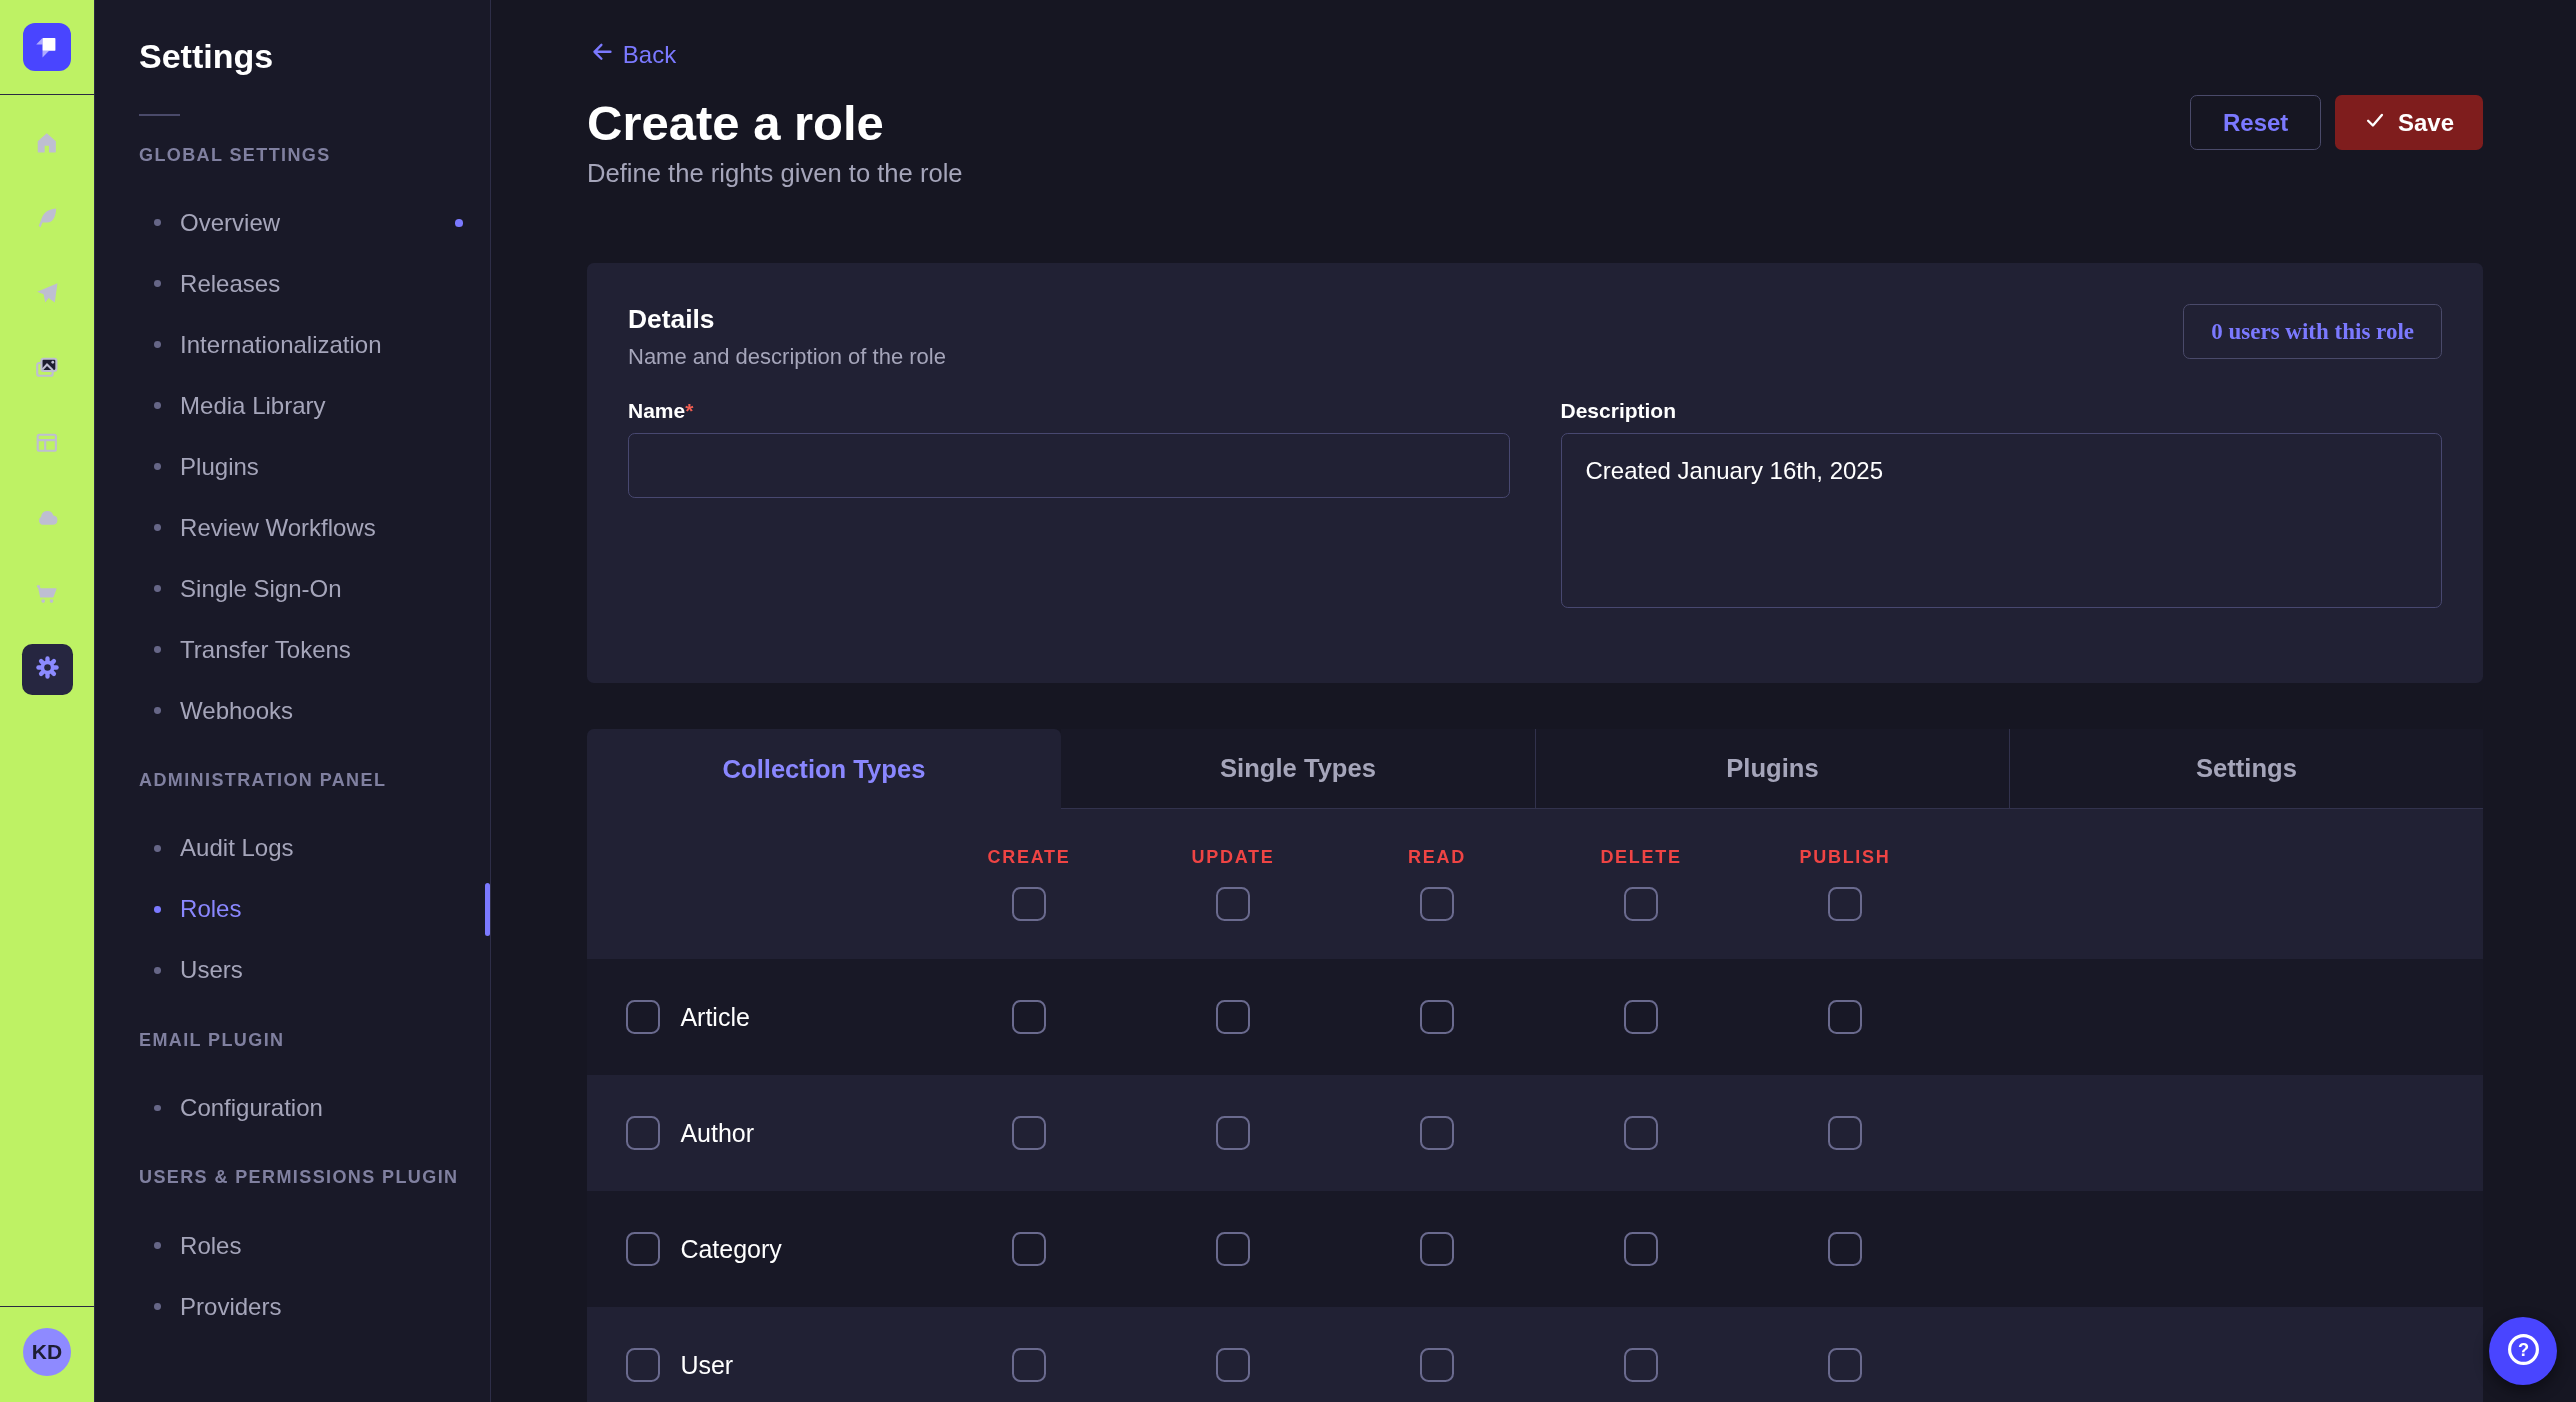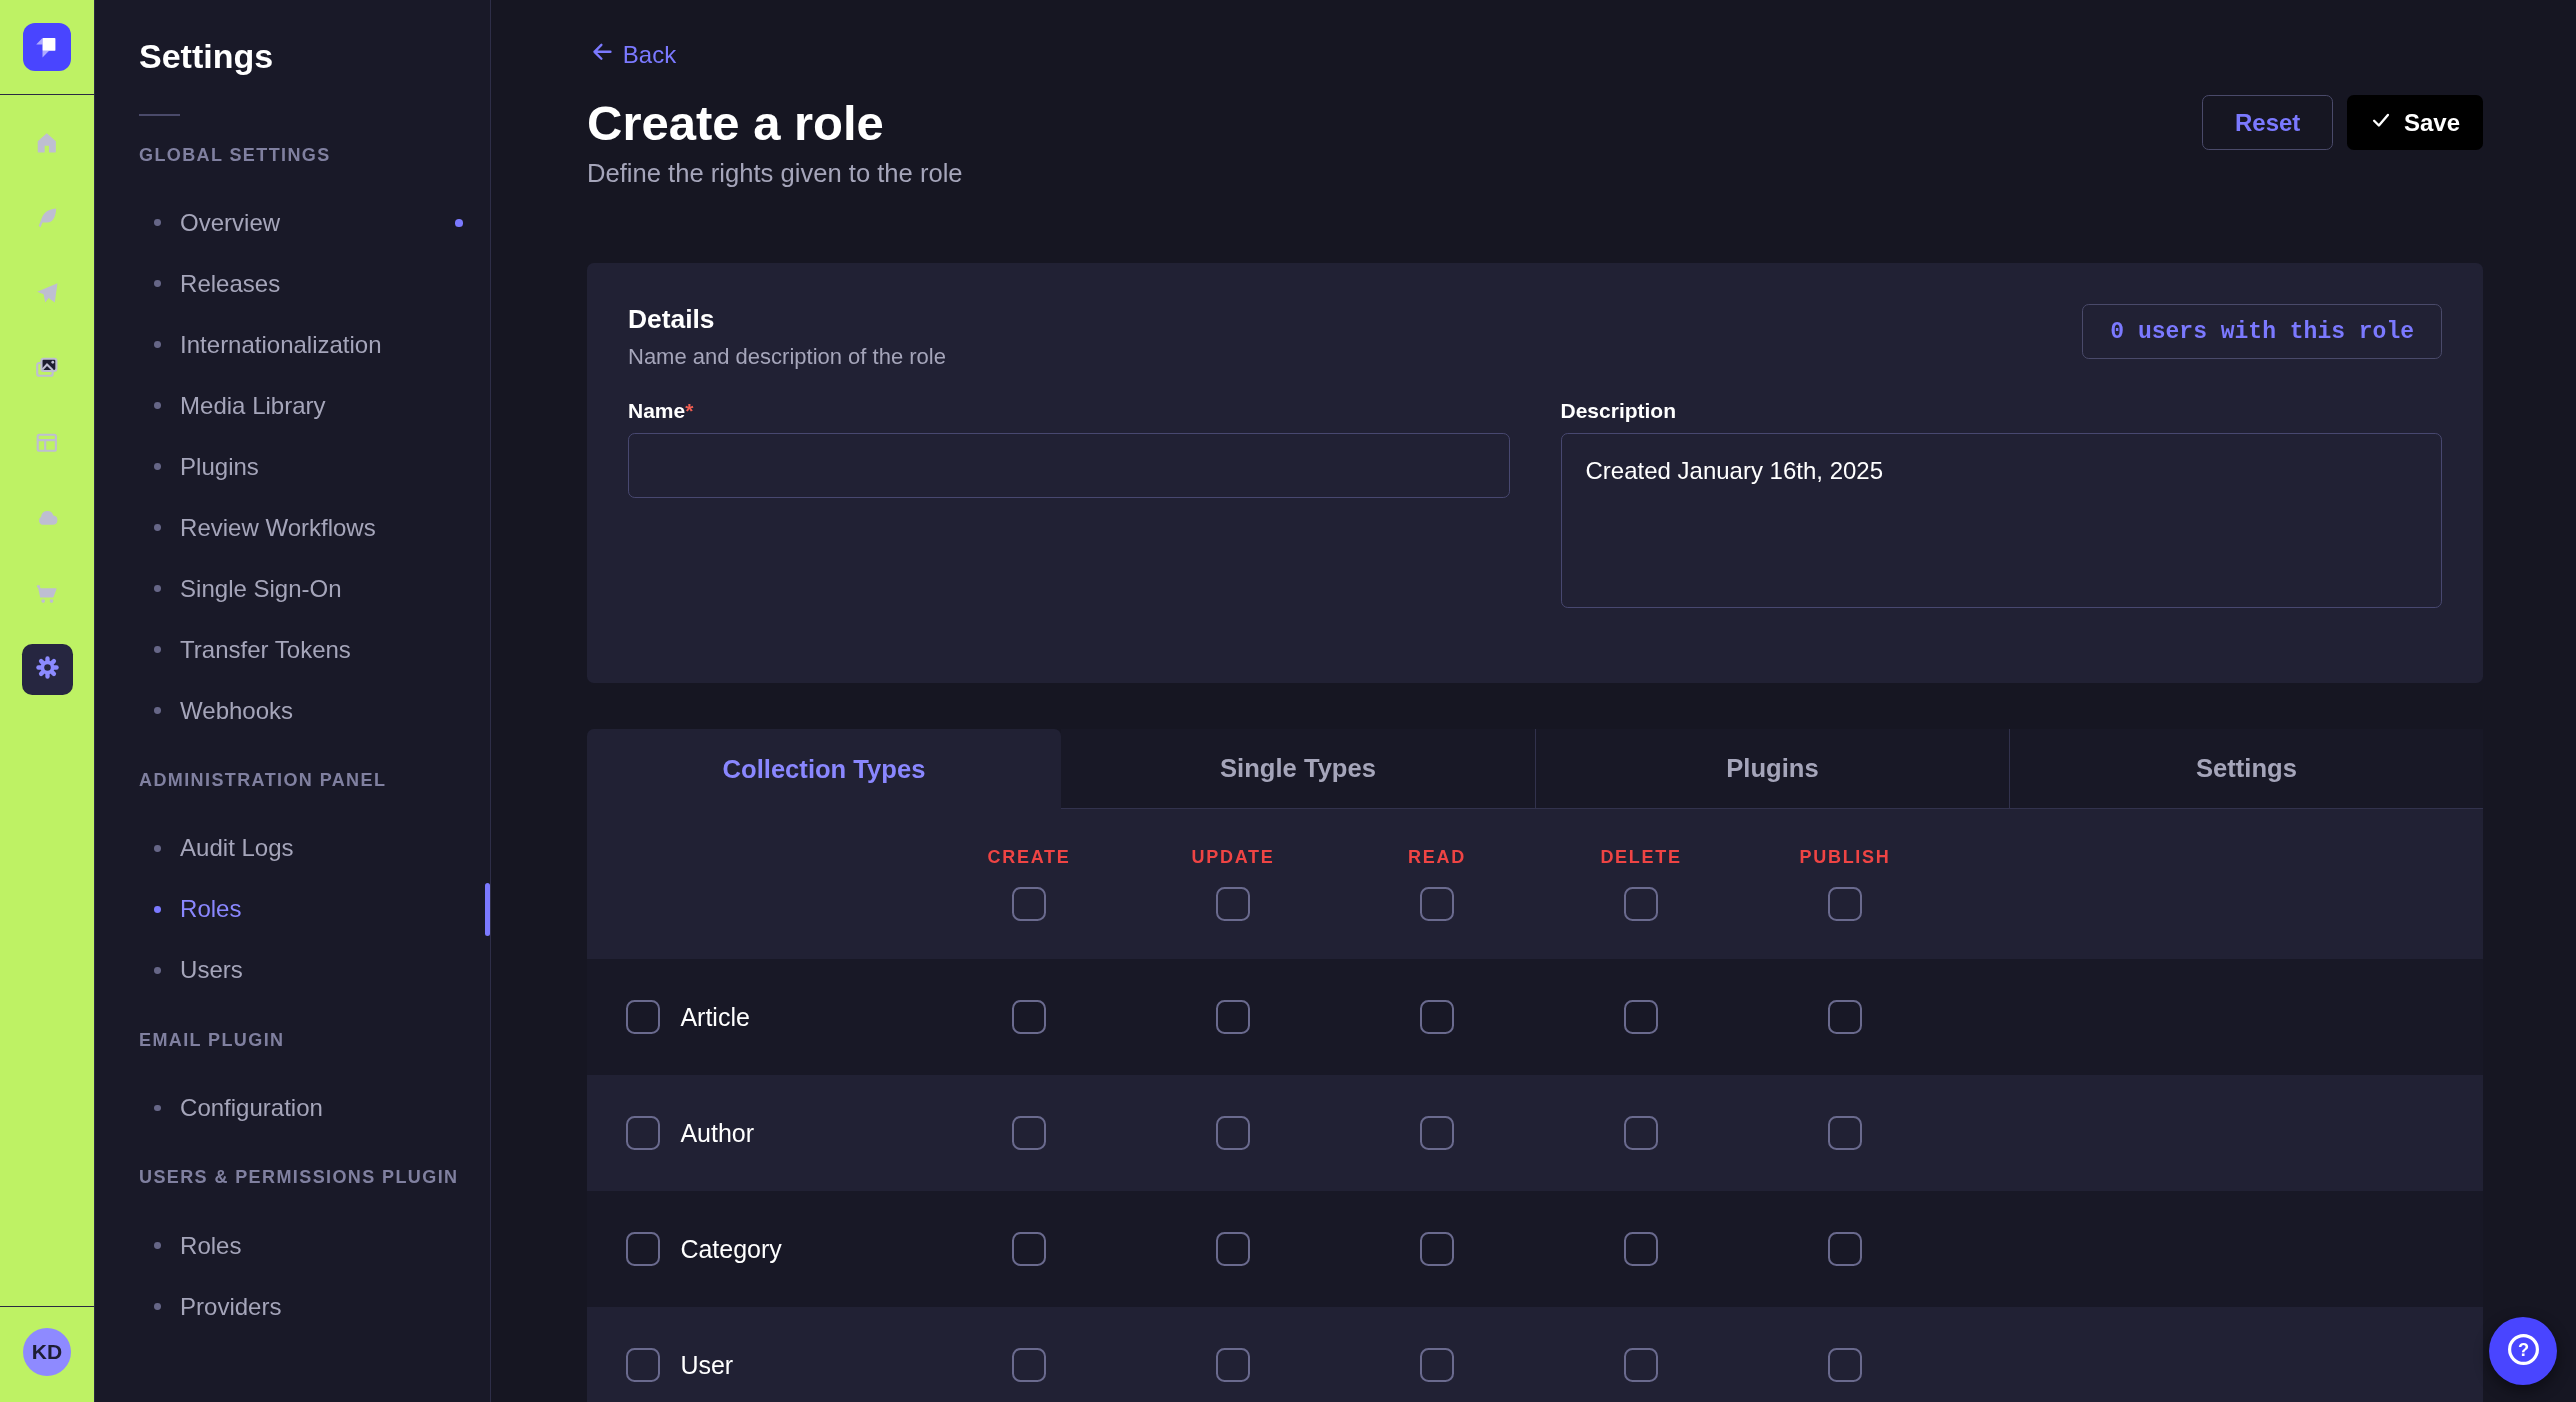--- a/index.html
+++ b/index.html
@@ -44,32 +44,32 @@
   .content { position:absolute; left:492px; top:0; right:0; bottom:0; background:#161622; }
   .page { margin-left:95px; width:1896px; }
   .back { margin-top:39px; display:inline-flex; align-items:center; gap:10.2px;
           color:#7b79ff; font-size:24px; cursor:pointer; }
   .title-row { margin-top:24px; display:flex; align-items:center; justify-content:space-between; }
   h1 { font-size:49px; font-weight:700; line-height:56px; }
   .actions { display:flex; gap:13.6px; align-items:center; }
   .btn-reset { height:55px; padding:0 32px; border-radius:6.8px; border:0.9px solid #4a4a6a;
                color:#7b79ff; font-size:24px; font-weight:600; background:transparent;
                display:flex; align-items:center; cursor:pointer; font-family:inherit; }
-  .btn-save { height:55px; padding:0 23px; border-radius:6.8px; background:#000000; border:none;
+  .btn-save { height:55px; padding:0 29px; border-radius:6.8px; background:#7f1d1d; border:none;
               color:#fff; font-size:24px; font-weight:600; display:flex; align-items:center;
               gap:12px; cursor:pointer; font-family:inherit; }
   .subtitle { margin-top:8.5px; font-size:25.6px; color:#a5a5ba; }
   
   .card { margin-top:75px; background:#212134; border-radius:6.8px; padding:41px; height:420px; }
   .card-head { display:flex; justify-content:space-between; align-items:flex-start; }
   .card-title { font-size:26.4px; font-weight:700; }
   .card-sub { margin-top:8.5px; font-size:22px; color:#a5a5ba; }
   .users-btn { height:55px; padding:0 27px; border:0.9px solid #4a4a6a; border-radius:6.8px;
                color:#7b79ff; font-weight:700; font-size:23px; display:flex; align-items:center;
-               background:transparent; cursor:pointer; font-family:Liberation Mono, monospace; }
+               background:transparent; cursor:pointer; font-family:Liberation Serif, serif; }
   .fields { display:grid; grid-template-columns:1fr 1fr; gap:51px; margin-top:29px; }
   .field-label { font-size:21px; font-weight:700; }
   .req { color:#ee5e52; }
   .input { margin-top:10.2px; width:100%; height:65px; background:transparent;
            border:0.9px solid #484870; border-radius:6.8px; padding:0 24px; font-size:24px;
            color:#fff; font-family:inherit; outline:none; }
   .textarea { margin-top:10.2px; width:100%; height:175px; background:transparent;
               border:0.9px solid #484870; border-radius:6.8px; padding:20.4px 24px; font-size:24px;
               color:#fff; font-family:inherit; resize:none; outline:none; line-height:1.4; }
   

